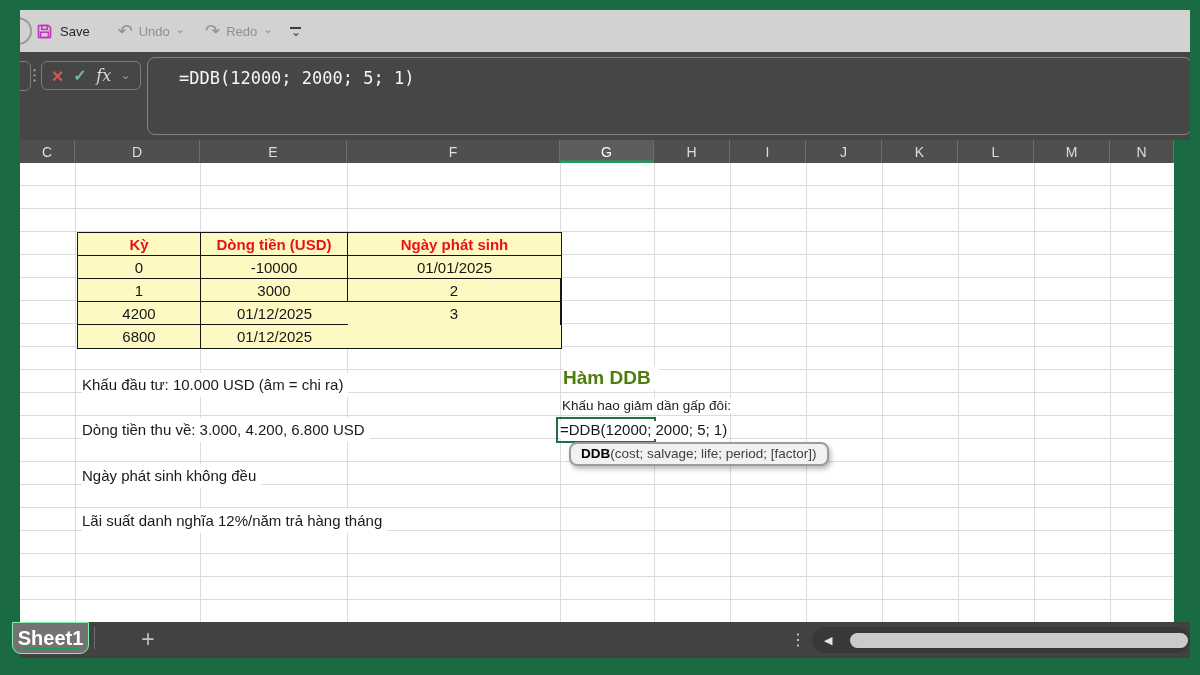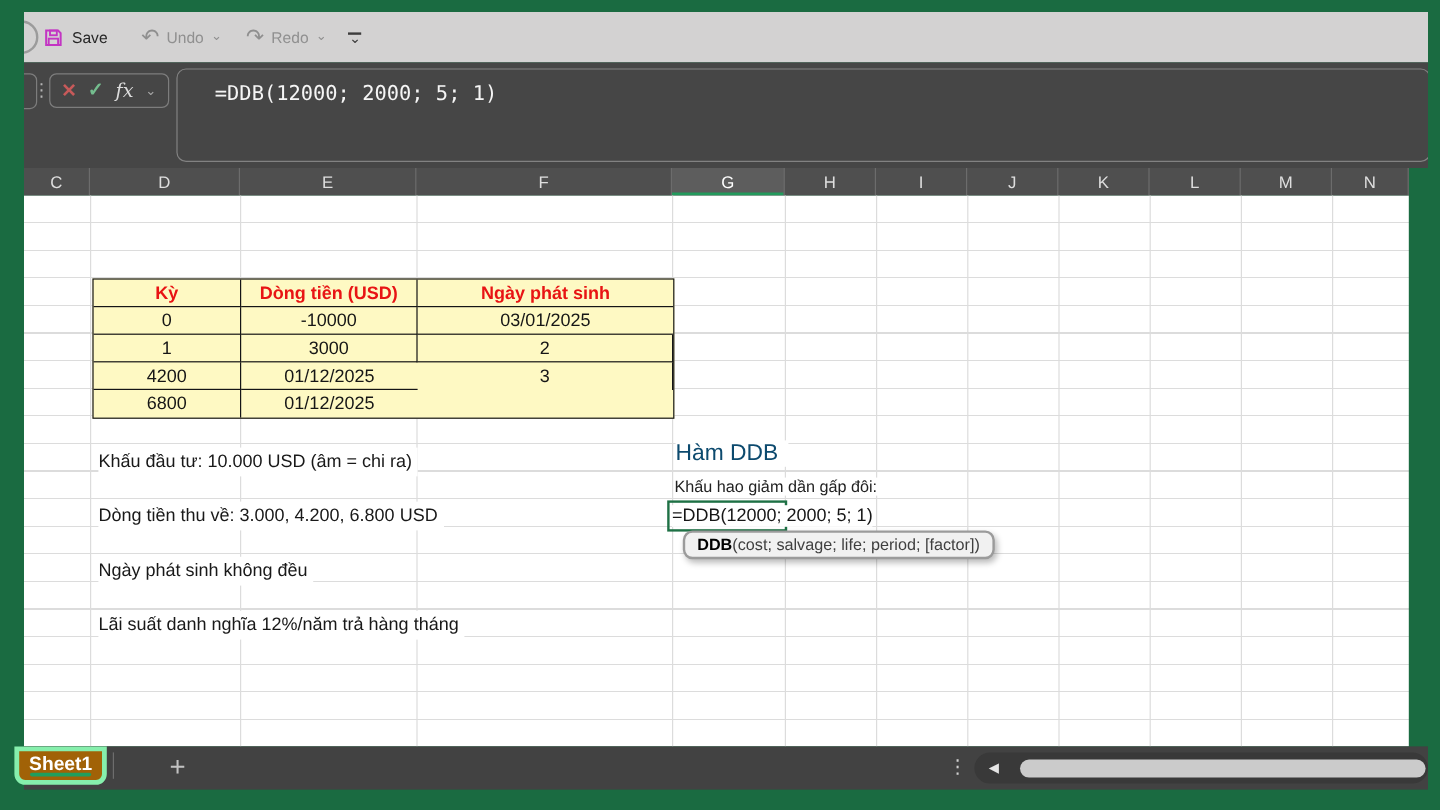--- a/index.html
+++ b/index.html
@@ -63,40 +63,40 @@
            font-size:15px; color:#161616; }
   .tcell.lastcol { border-right:none;text-align:right; }
   .tcell.lastrow { border-bottom:none; }
   .tcell.th { color:#e81414; font-weight:bold; }
 
   
   .note { position:absolute; left:82px; height:24px; line-height:24px; font-size:15px;
           color:#191919; background:#fff; padding-right:5px; white-space:nowrap; }
 
   
-  .ddb-title { position:absolute; left:563px; top:367px; font-size:19px; font-weight:normal;
-               color:#0c4a6e; background:#fff; padding-right:8px; white-space:nowrap; }
+  .ddb-title { position:absolute; left:563px; top:367px; font-size:19px; font-weight:bold;
+               color:#4d7c0f; background:#fff; padding-right:8px; white-space:nowrap; }
   .ddb-sub { position:absolute; left:562px; top:398px; font-size:13.5px; color:#222;
              background:#fff; padding-right:6px; white-space:nowrap; }
   .ddb-cell { position:absolute; left:556px; top:417px; width:100px; height:26px;
               border:2px solid #1e7145; }
   .ddb-cell-text { position:absolute; left:2px; top:2px; height:18px; line-height:18px;
                    font-size:15px; color:#161616; background:#fff; white-space:nowrap; }
   .tooltip { position:absolute; left:569px; top:442px; padding:2px 10px 3px;
              border:2px solid #9b9b9b; border-radius:8px; background:#f1f1f1;
              box-shadow:2px 3px 5px rgba(0,0,0,0.28); font-size:13.5px; color:#3f3f3f;
              white-space:nowrap; }
   .tooltip b { color:#000000; }
 
   
   .bottombar { position:absolute; left:20px; top:622px; width:1170px; height:36px; background:#424242; }
   .sheet-tab { position:absolute; left:12px; top:622px; width:77px; height:32px;
-               border:4px solid #86efac; border-radius:0 0 9px 9px; background:#a16207;
+               border:1px solid #86efac; border-radius:0 0 9px 9px; background:#737373;
                display:flex; align-items:center; justify-content:center;
-               color:#fff; font-size:16px; font-weight:bold; }
+               color:#fff; font-size:20px; font-weight:bold; }
   .tab-underline { position:absolute; left:9px; right:9px; bottom:3px; height:3.5px;
                    background:#1f9e5e; border-radius:2px; }
   .tab-divider { position:absolute; left:74px; top:5px; width:1px; height:22px; background:#6d6d6d; }
   .add-sheet { position:absolute; left:116px; top:0; width:24px; height:36px; line-height:34px;
                text-align:center; color:#c2c2c2; font-size:23px; font-weight:300; }
   .bb-kebab { position:absolute; left:770px; top:0; height:36px; line-height:36px;
               color:#cfcfcf; font-size:16px; }
   .hscroll-track { position:absolute; left:792px; top:5px; width:378px; height:26px;
                    background:#393939; border-radius:13px; }
   .hscroll-left { position:absolute; left:12px; top:0; height:26px; line-height:26px;
@@ -178,21 +178,21 @@
     <div class="vline" style="left:1090px"></div>
   </div>
 
   <div class="data-table">
     <div class="tcell th">Kỳ</div>
     <div class="tcell th">Dòng tiền (USD)</div>
     <div class="tcell th lastcol">Ngày phát sinh</div>
 
     <div class="tcell">0</div>
     <div class="tcell">-10000</div>
-    <div class="tcell lastcol">03/01/2025</div>
+    <div class="tcell lastcol">01/01/2025</div>
 
     <div class="tcell">1</div>
     <div class="tcell">3000</div>
 
     <div class="tcell">2</div>
     <div class="tcell">4200</div>
     <div class="tcell lastcol">01/12/2025</div>
 
     <div class="tcell lastrow">3</div>
     <div class="tcell lastrow">6800</div>

